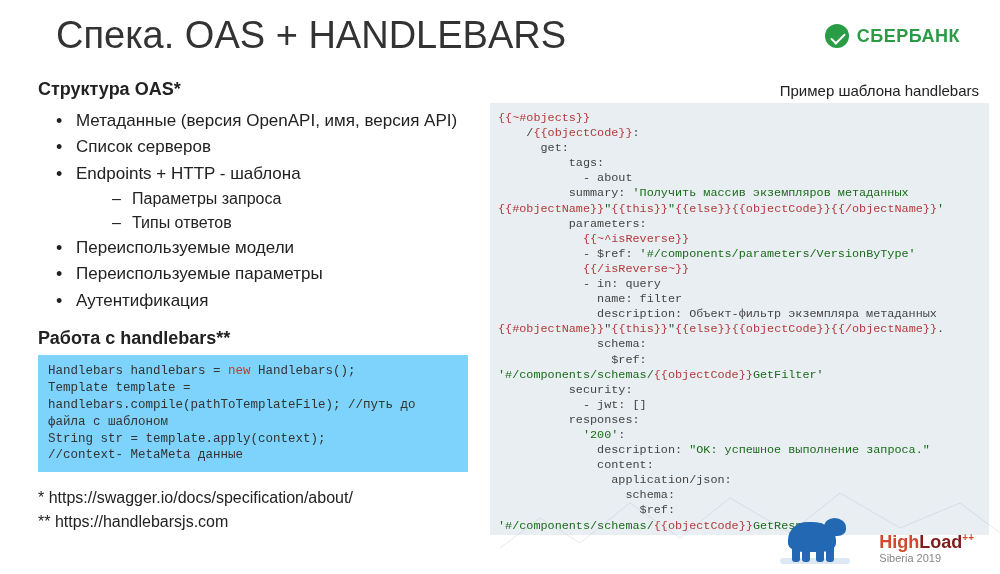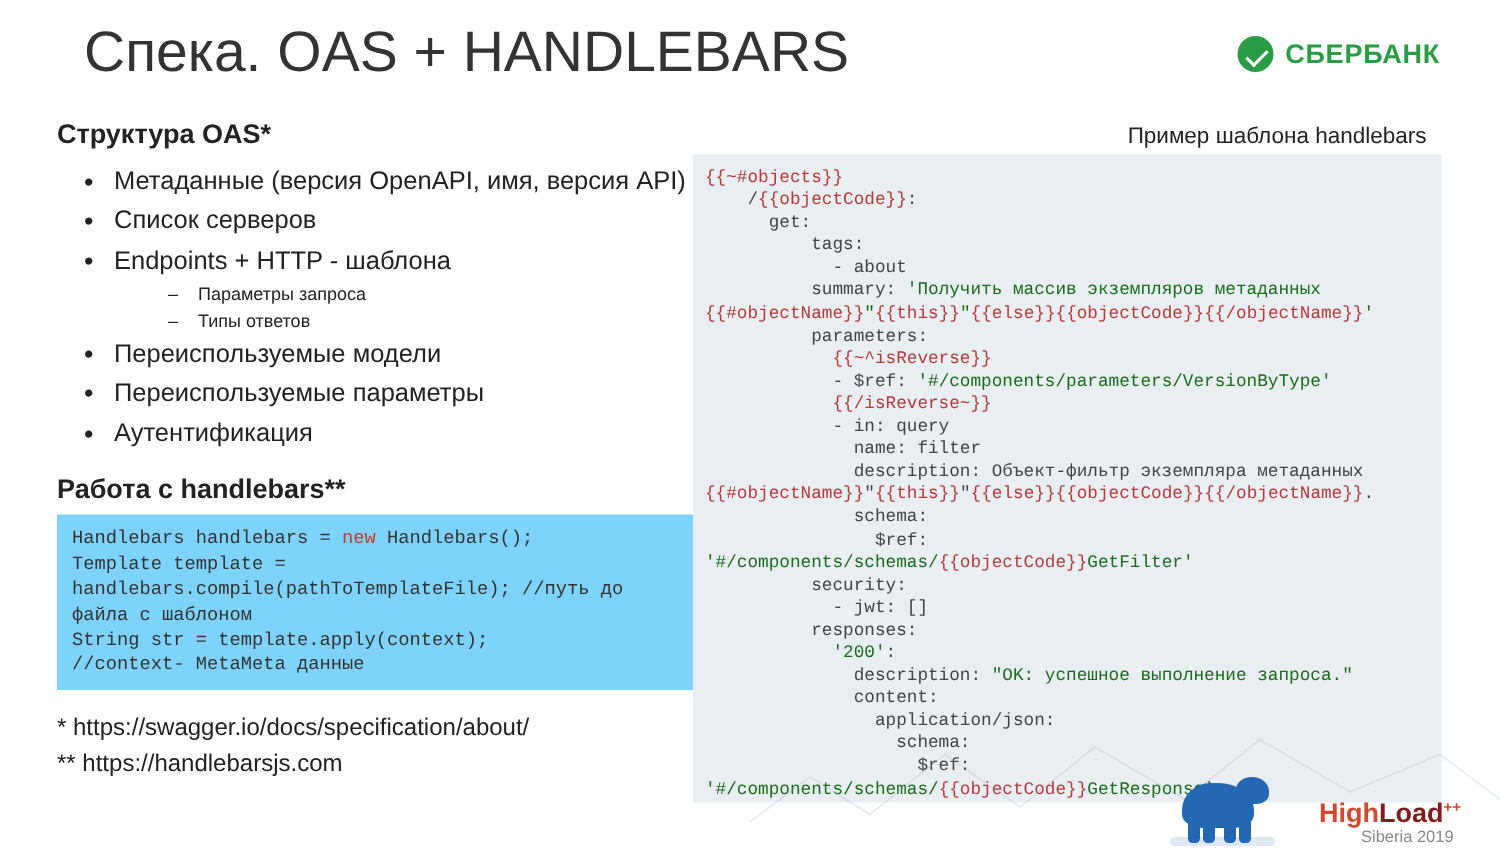--- a/index.html
+++ b/index.html
@@ -78,21 +78,21 @@
     top: 0;
     font-size: 18px;
   }
   ul.oas ul {
     list-style: none;
     padding-left: 36px;
   }
   ul.oas ul li {
     position: relative;
     padding-left: 20px;
-    font-size: 12px;
+    font-size: 16px;
     line-height: 1.5;
   }
   ul.oas ul li::before {
     content: "–";
     position: absolute;
     left: 0;
     top: 0;
   }
 
   .hb-head {
@@ -114,21 +114,21 @@
 
   .footnotes {
     margin-top: 14px;
     font-size: 16px;
     line-height: 1.45;
   }
 
   .right-col {
     position: absolute;
     top: 82px;
-    left: 462px;
+    left: 490px;
     width: 499px;
     height: 450px;
   }
   .right-title {
     text-align: right;
     font-size: 15px;
     margin-bottom: 4px;
     padding-right: 10px;
   }
   .right-code {
@@ -197,21 +197,20 @@
     font-size: 18px;
     font-weight: 600;
   }
   .highload .hl-high { color: #d04a2b; }
   .highload .hl-load { color: #7f1d1d; text-align: right; }
   .highload .hl-plus { color: #d04a2b; font-size: 10px; vertical-align: super; }
   .highload .line2 {
     font-size: 11px;
     color: #888;
     margin-top: 2px;
-    margin-left: 28px;
   }
 
   
   .mountains {
     position: absolute;
     bottom: 6px;
     right: 0;
     width: 500px;
     height: 90px;
     pointer-events: none;

